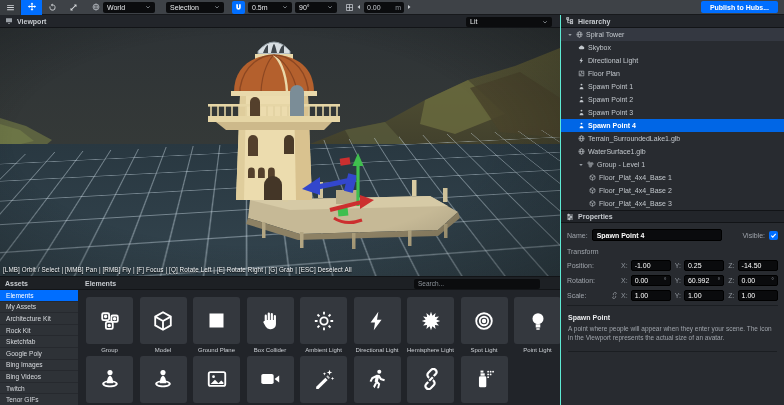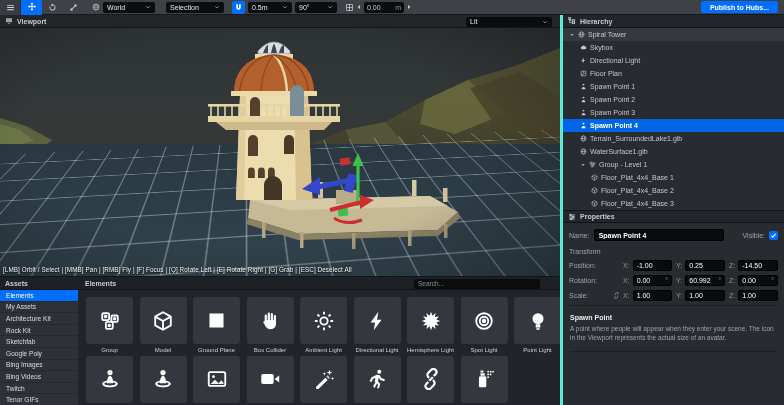--- a/index.html
+++ b/index.html
@@ -50,21 +50,21 @@
   #asset-tabs { position:absolute; left:0; top:13px; width:78px; bottom:0; background:#2e3237; }
   .asset-tab { height:11.6px; display:flex; align-items:center; padding-left:6px; color:#d9dce0; border-bottom:1px solid #26292e; font-size:6.6px; }
   .asset-tab.selected { background:#006EFF; color:#fff; }
   #tiles { position:absolute; left:78px; top:13px; right:0; bottom:0; padding:7px 0 0 8px; }
   .tile-row { display:flex; gap:6.5px; margin-bottom:3px; }
   .tile-cell { width:47px; display:flex; flex-direction:column; align-items:center; }
   .tile { width:47px; height:47px; background:#34383e; border-radius:3px; display:flex; align-items:center; justify-content:center; color:#fff; }
   .tile-label { margin-top:2.5px; font-size:6px; color:#cdd1d6; white-space:nowrap; }
 
   
-  #right { position:absolute; left:560px; top:15px; width:224px; height:390px; background:#282b30; border-left:3px solid #5eead4; display:flex; flex-direction:column; }
+  #right { position:absolute; left:560px; top:15px; width:224px; height:390px; background:#282b30; border-left:1px solid #5eead4; display:flex; flex-direction:column; }
   #hierarchy-tree { background:#282b30; }
   .tree-row { height:13px; display:flex; align-items:center; gap:3px; color:#c3c8cd; padding-left:6px; }
   .tree-row.root { background:#343841; }
   .tree-row.selected { background:#0066e6; color:#fff; }
   .tree-row .caret { width:6px; color:#9aa0a6; display:flex; }
   .indent1 { padding-left:17px; } .indent2 { padding-left:28px; }
   
   #props-body { padding:6px 6px 0 6px; }
   .prop-row { display:flex; align-items:center; margin-bottom:5px; }
   .plabel { color:#9fa4ab; }

